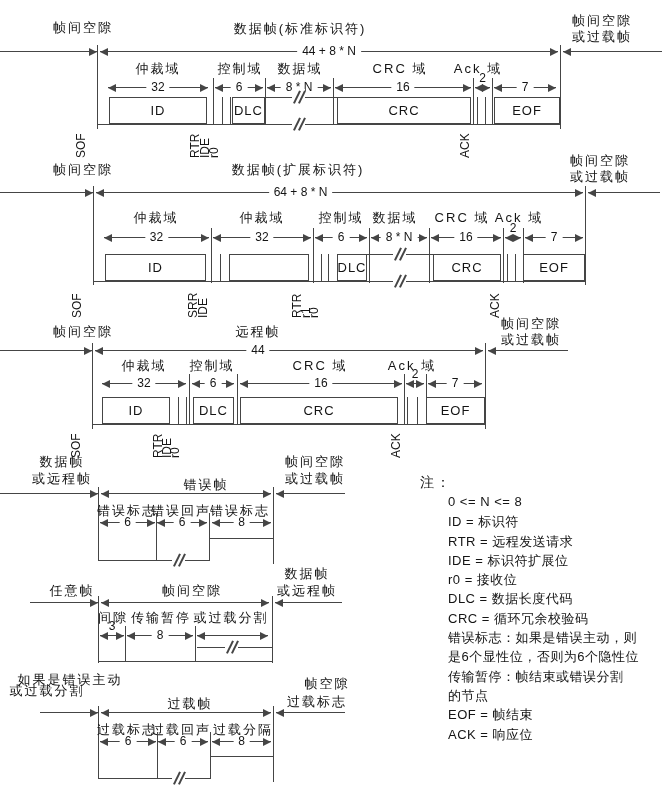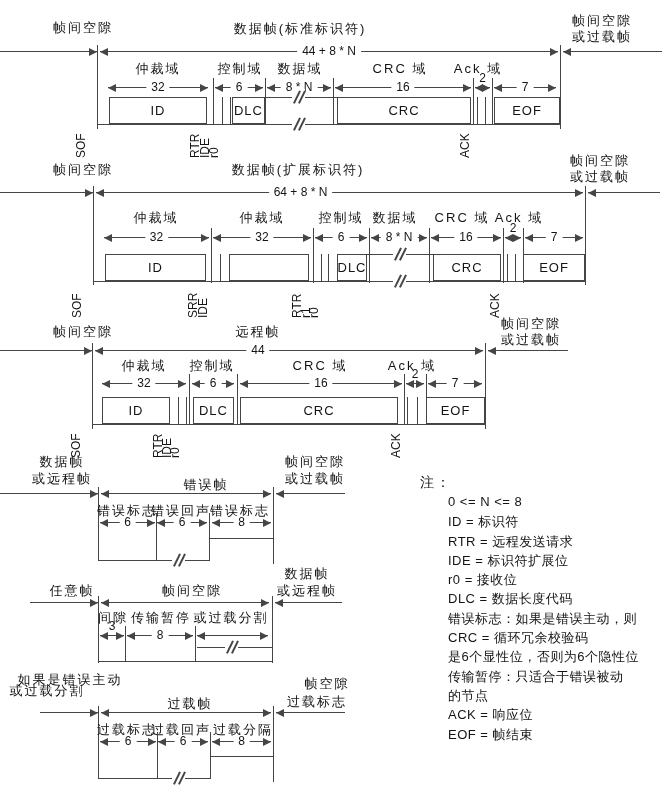--- a/index.html
+++ b/index.html
@@ -293,22 +293,22 @@
   <div class="hl" style="left:210px;top:756px;width:63px"></div>
 
   <div class="lb" style="left:420px;top:475px;font-size:14px">注：</div>
   <div class="nt">
     <div>0 &lt;= N &lt;= 8</div>
     <div>ID = 标识符</div>
     <div>RTR = 远程发送请求</div>
     <div>IDE = 标识符扩展位</div>
     <div>r0 = 接收位</div>
     <div>DLC = 数据长度代码</div>
+    <div>CRC = 循环冗余校验码</div>
     <div>错误标志：如果是错误主动，则</div>
-    <div>CRC = 循环冗余校验码</div>
     <div>是6个显性位，否则为6个隐性位</div>
-    <div>传输暂停：只适合于错误被动</div>
+    <div>传输暂停：帧结束或错误分割</div>
     <div>的节点</div>
+    <div>EOF = 帧结束</div>
     <div>ACK = 响应位</div>
-    <div>EOF = 帧结束</div>
   </div>
 
 </div>
 
 </body></html>

